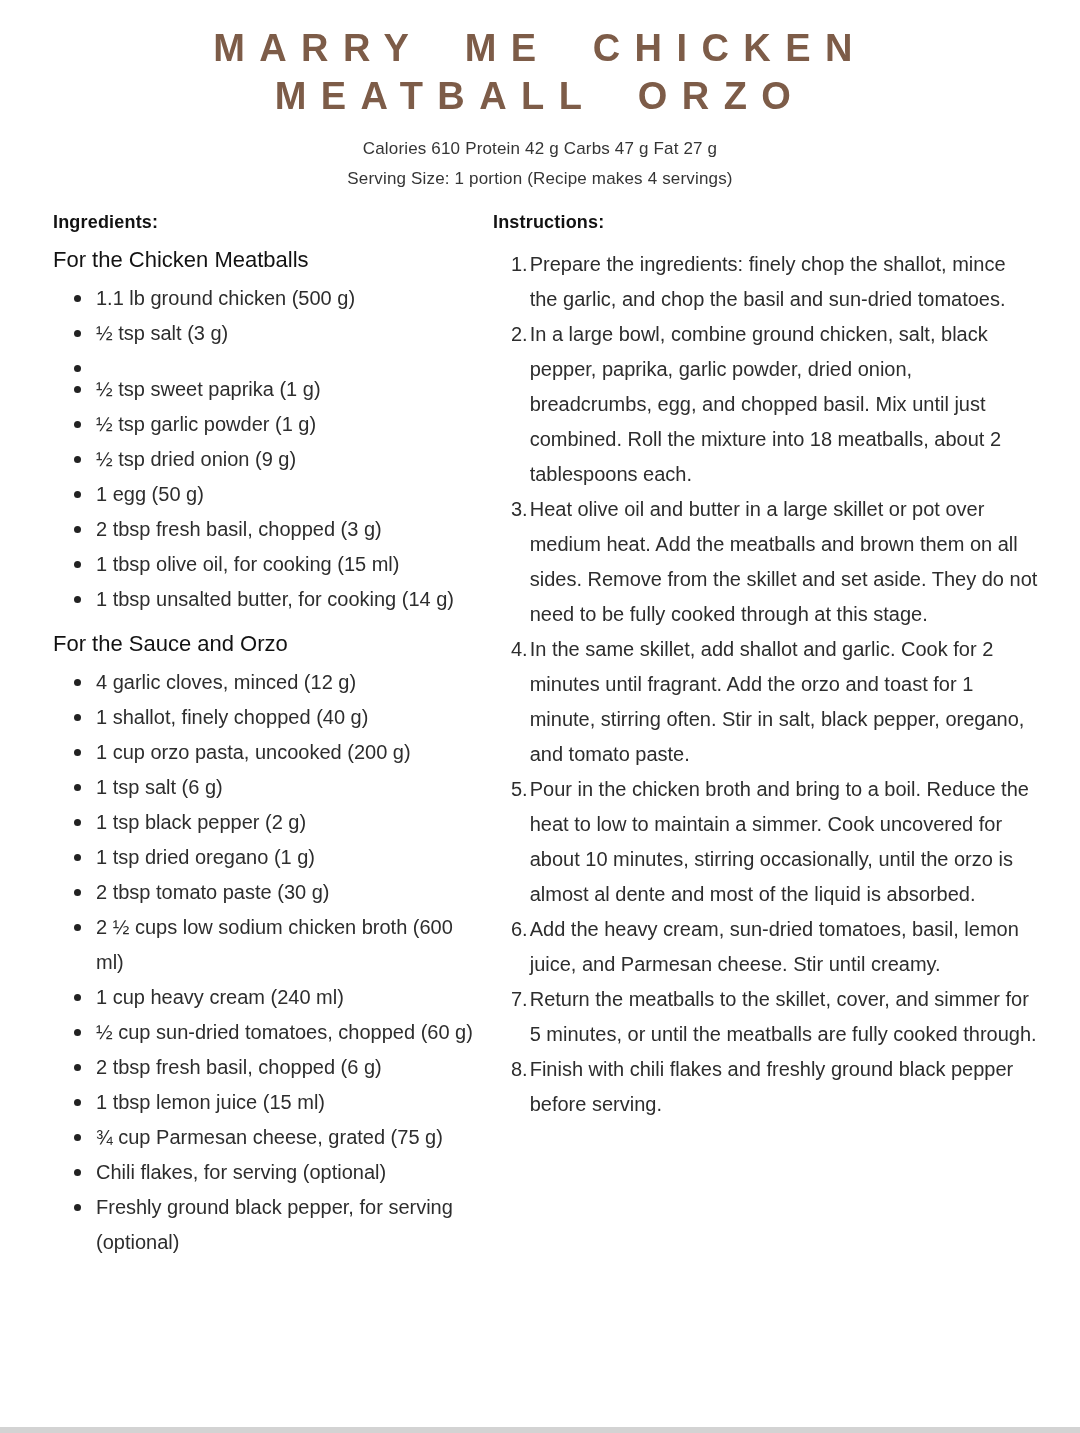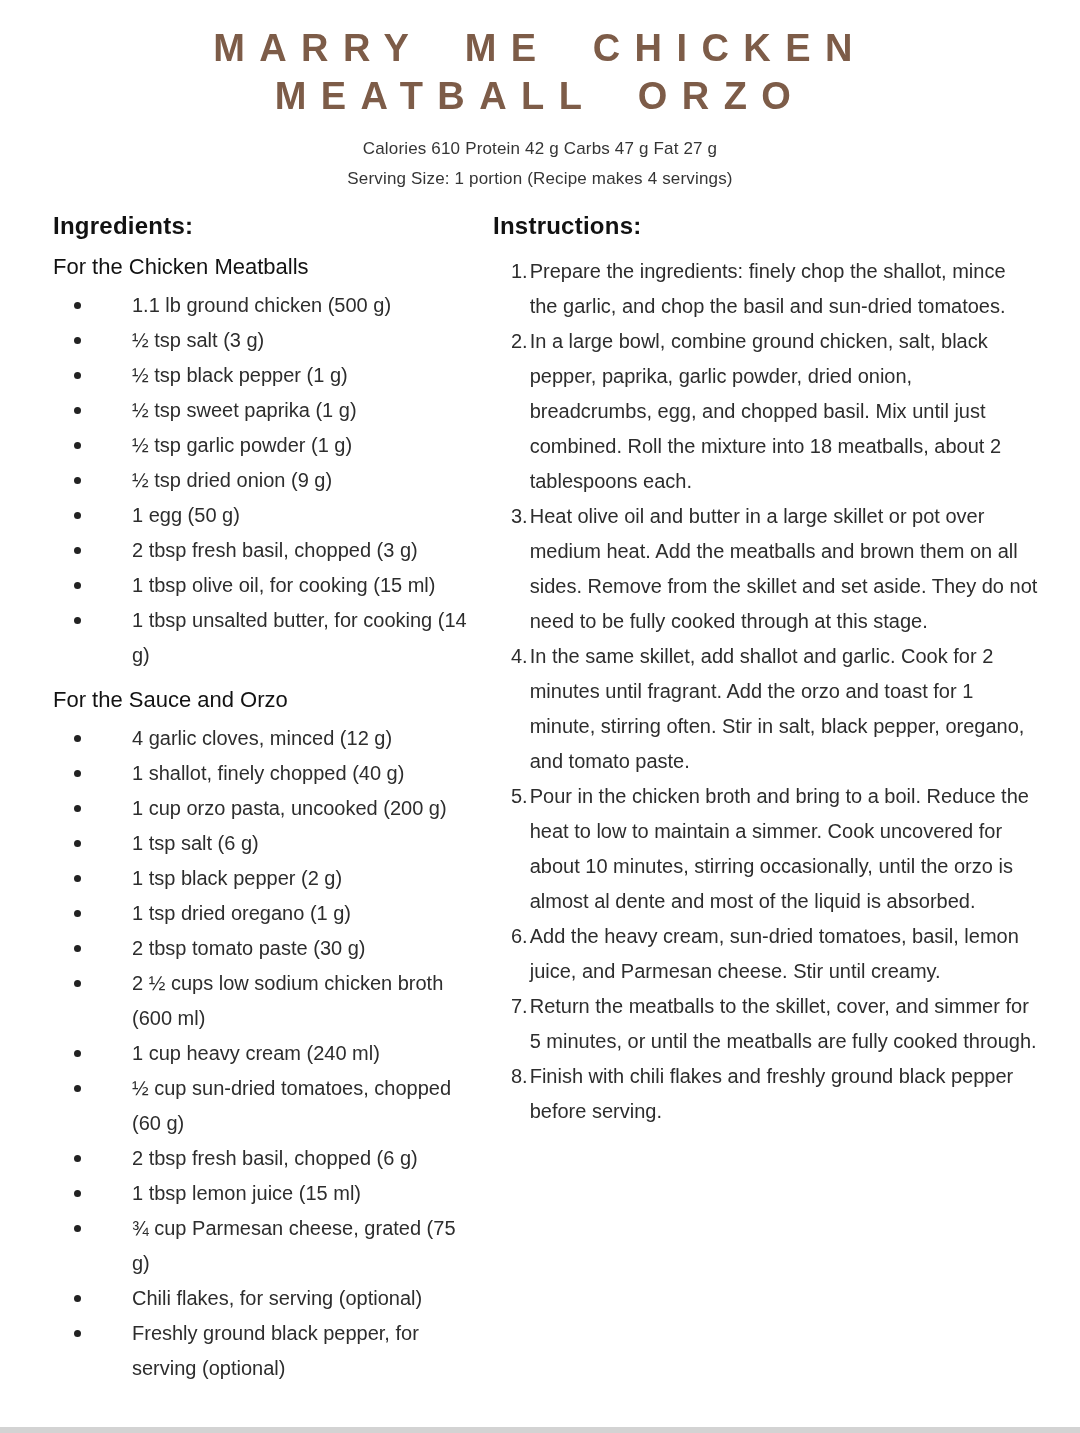--- a/index.html
+++ b/index.html
@@ -50,21 +50,21 @@
   }
   .col-ingredients {
     flex: 0 0 440px;
     width: 440px;
   }
   .col-instructions {
     flex: 1 1 auto;
     min-width: 0;
   }
   .col-heading {
-    font-size: 24px;
+    font-size: 18px;
     font-weight: 700;
     color: #121212;
     letter-spacing: 0.01em;
     margin: 0;
   }
   .section-title {
     font-size: 22px;
     font-weight: 400;
     color: #121212;
     margin: 14px 0 4px 0;
@@ -75,21 +75,20 @@
     margin: 8px 0 0 0;
     padding: 0;
   }
   ul.ingredients li {
     display: flex;
     align-items: flex-start;
     font-size: 20px;
     line-height: 35px;
     color: #2d2d2d;
     max-width: 420px;
-    gap: 36px;
   }
   ul.ingredients .dot {
     flex: none;
     width: 7px;
     height: 7px;
     border-radius: 50%;
     background: #222222;
     margin: 14px 15px 0 21px;
   }
   ul.ingredients .ing-text {
@@ -154,21 +153,20 @@
             <span class="ing-text">1.1 lb ground chicken (500 g)</span>
           </li>
 
           <li>
             <span class="dot"></span>
             <span class="ing-text">½ tsp salt (3 g)</span>
           </li>
 
           <li>
             <span class="dot"></span>
-            <span class="ing-text">½ tsp black pepper (1 g)</span>
           </li>
 
           <li>
             <span class="dot"></span>
             <span class="ing-text">½ tsp sweet paprika (1 g)</span>
           </li>
 
           <li>
             <span class="dot"></span>
             <span class="ing-text">½ tsp garlic powder (1 g)</span>

